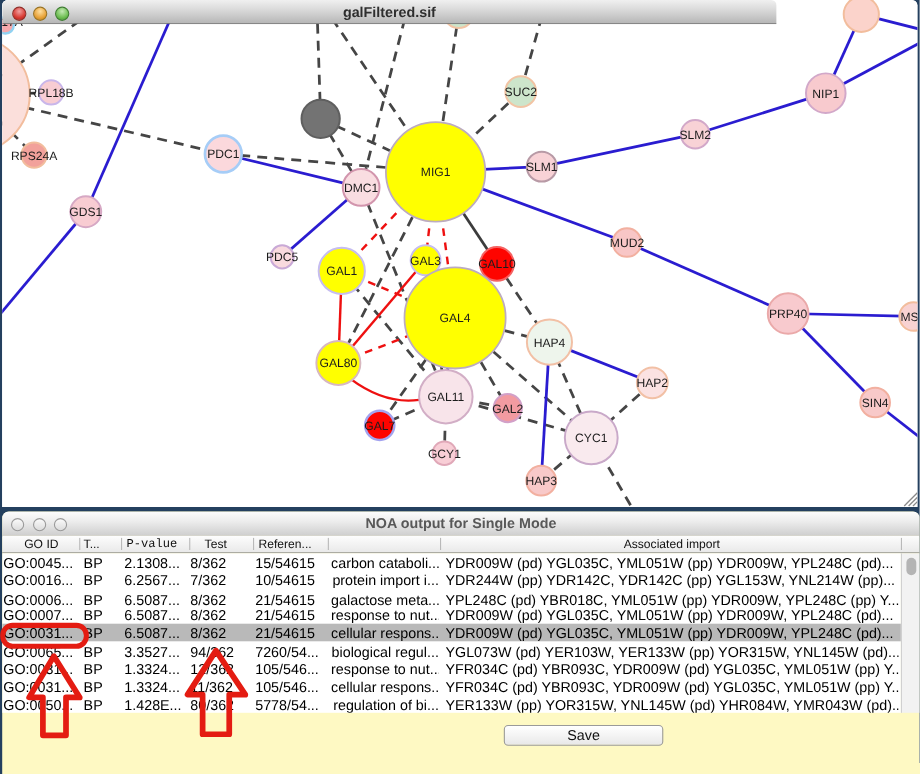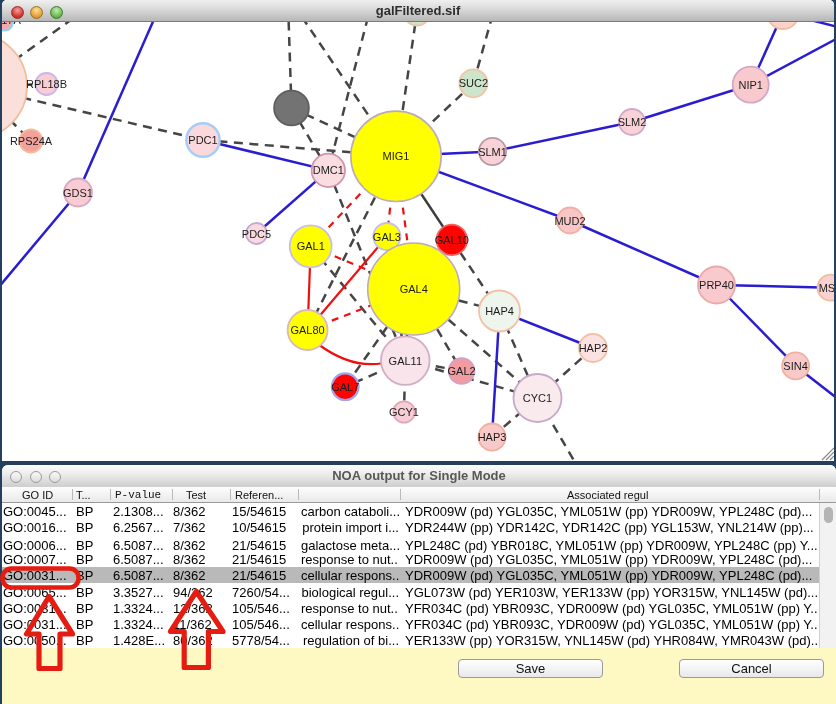--- a/index.html
+++ b/index.html
@@ -1,19 +1,19 @@
 <!DOCTYPE html>
 <html><head>
 <meta charset="utf-8">
 <style>
 html,body{margin:0;padding:0;}
 body{width:836px;height:704px;background:#24405f;font-family:"Liberation Sans",sans-serif;overflow:hidden;position:relative;}
 #win1{position:absolute;left:2px;top:0;width:832px;height:461px;background:#fff;border-radius:5px 5px 0 0;overflow:hidden;}
 #net{position:absolute;left:-2px;top:0;}
-#tb1{position:absolute;left:0;top:0;width:832px;height:21px;background:linear-gradient(#f0f0f0,#d8d8d8 45%,#b7b7b7);border-bottom:1px solid #7a7a7a;border-radius:5px 5px 0 0;}
+#tb1{position:absolute;left:0;top:0;width:704px;height:21px;background:linear-gradient(#f0f0f0,#d8d8d8 45%,#b7b7b7);border-bottom:1px solid #7a7a7a;border-radius:5px 5px 0 0;}
 #tb1 .title{position:absolute;left:0;top:0;width:100%;text-align:center;font-size:13px;font-weight:bold;color:#2e2e2e;line-height:21px;}
 .tl{position:absolute;top:6px;width:11px;height:11px;border-radius:50%;}
 #tlr{left:8.5px;background:radial-gradient(circle at 50% 30%,#f0a0a0,#d83c34 60%,#a01c14);border:0.5px solid #93302a;}
 #tly{left:28px;background:radial-gradient(circle at 50% 30%,#ffe0a0,#e8a33a 60%,#b87a10);border:0.5px solid #9a7425;}
 #tlg{left:47.5px;background:radial-gradient(circle at 50% 30%,#c4eab4,#6fbf53 60%,#3d8f28);border:0.5px solid #3f7d32;}
 #win2{position:absolute;left:2px;top:465px;width:834px;height:239px;background:#fef9c3;border-radius:6px 6px 0 0;overflow:hidden;}
 #tb2{position:absolute;left:0;top:0;width:834px;height:22px;background:linear-gradient(#fdfdfd,#ededed 40%,#cecece);border-bottom:1px solid #8f8f8f;}
 #tb2 .title{position:absolute;left:0;top:0;width:100%;text-align:center;font-size:13px;font-weight:bold;color:#585858;line-height:22px;}
 .gl{position:absolute;top:5.5px;width:10px;height:10px;border-radius:50%;border:1px solid #9a9a9a;background:linear-gradient(#fafafa,#dcdcdc);}
 #thead{position:absolute;left:0;top:22px;width:834px;height:15px;background:linear-gradient(#fdfdfd,#e9e9e9);border-bottom:1px solid #9a9a9a;font-size:11px;color:#111;}
@@ -187,21 +187,21 @@
     <div class="gl" style="left:28px;"></div>
     <div class="gl" style="left:47px;"></div>
   </div>
   <div id="thead">
     <span style="left:20px;">GO ID</span>
     <span style="left:74px;">T...</span>
     <span style="left:113px;font-family:Liberation Mono, monospace;">P-value</span>
     <span style="left:184px;">Test</span>
     <span style="left:233px;">Referen...</span>
     <span style="left:319px;margin-top:16px;">Desciption</span>
-    <span style="left:565px;">Associated regul</span>
+    <span style="left:565px;">Associated import</span>
     <div class="sep" style="left:70px;"></div>
     <div class="sep" style="left:108px;"></div>
     <div class="sep" style="left:170px;"></div>
     <div class="sep" style="left:228px;"></div>
     <div class="sep" style="left:296px;"></div>
     <div class="sep" style="left:398px;"></div>
     <div class="sep" style="left:817px;"></div>
   </div>
   <div id="tbody">
     <div class="row" style="top:0px;">
@@ -283,19 +283,18 @@
         <span class="c3">80/362</span>
         <span class="c4">5778/54...</span>
         <span class="c5">regulation of bi...</span>
         <span class="c6">YER133W (pp) YOR315W, YNL145W (pd) YHR084W, YMR043W (pd)...</span>
       </div>
   </div>
   <div id="sbar">
       <div id="thumb"></div>
     </div>
   <div id="btnSave">Save</div>
-  <div id="btnCancel">Cancel</div>
 </div>
 <svg id="anno" viewBox="0 0 836 244">
   <rect x="2.5" y="108.5" width="76" height="19" rx="9" fill="none" stroke="#e41c12" stroke-width="4.6"></rect>
   <path d="M 49,136.5 L 26.5,174 L 39,174 L 39,208.5 L 60,208.5 L 60,174 L 72.5,174 Z" fill="none" stroke="#e41c12" stroke-width="5.2" stroke-linejoin="round"></path>
   <path d="M 196.3,131.5 L 170.5,171.5 L 184.2,171.5 L 184.2,207.5 L 208.4,207.5 L 208.4,171.5 L 223,171.5 Z" fill="none" stroke="#e41c12" stroke-width="5.2" stroke-linejoin="round"></path>
 </svg>
 
 </body></html>

